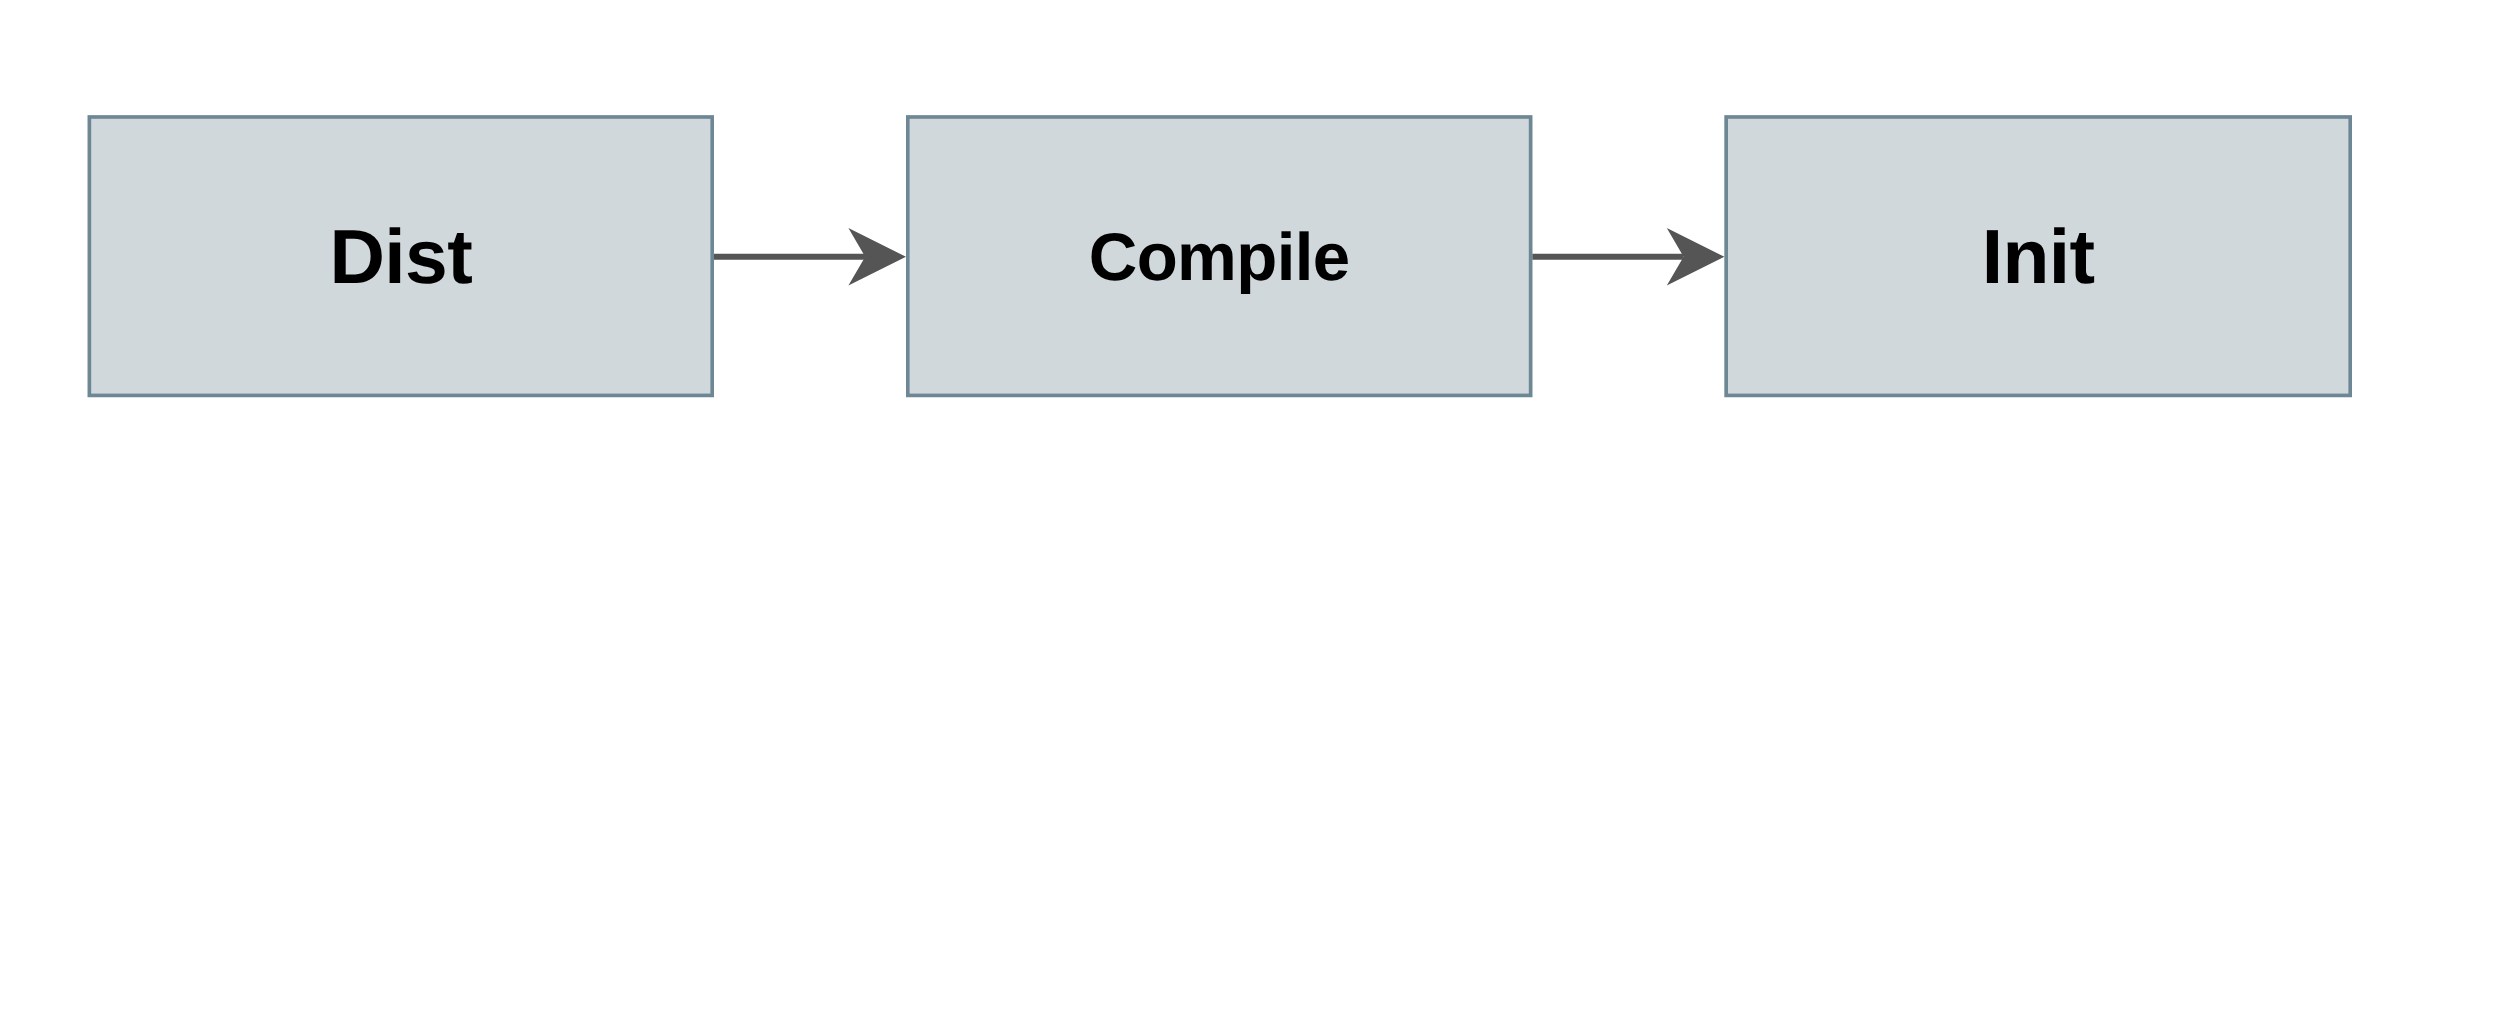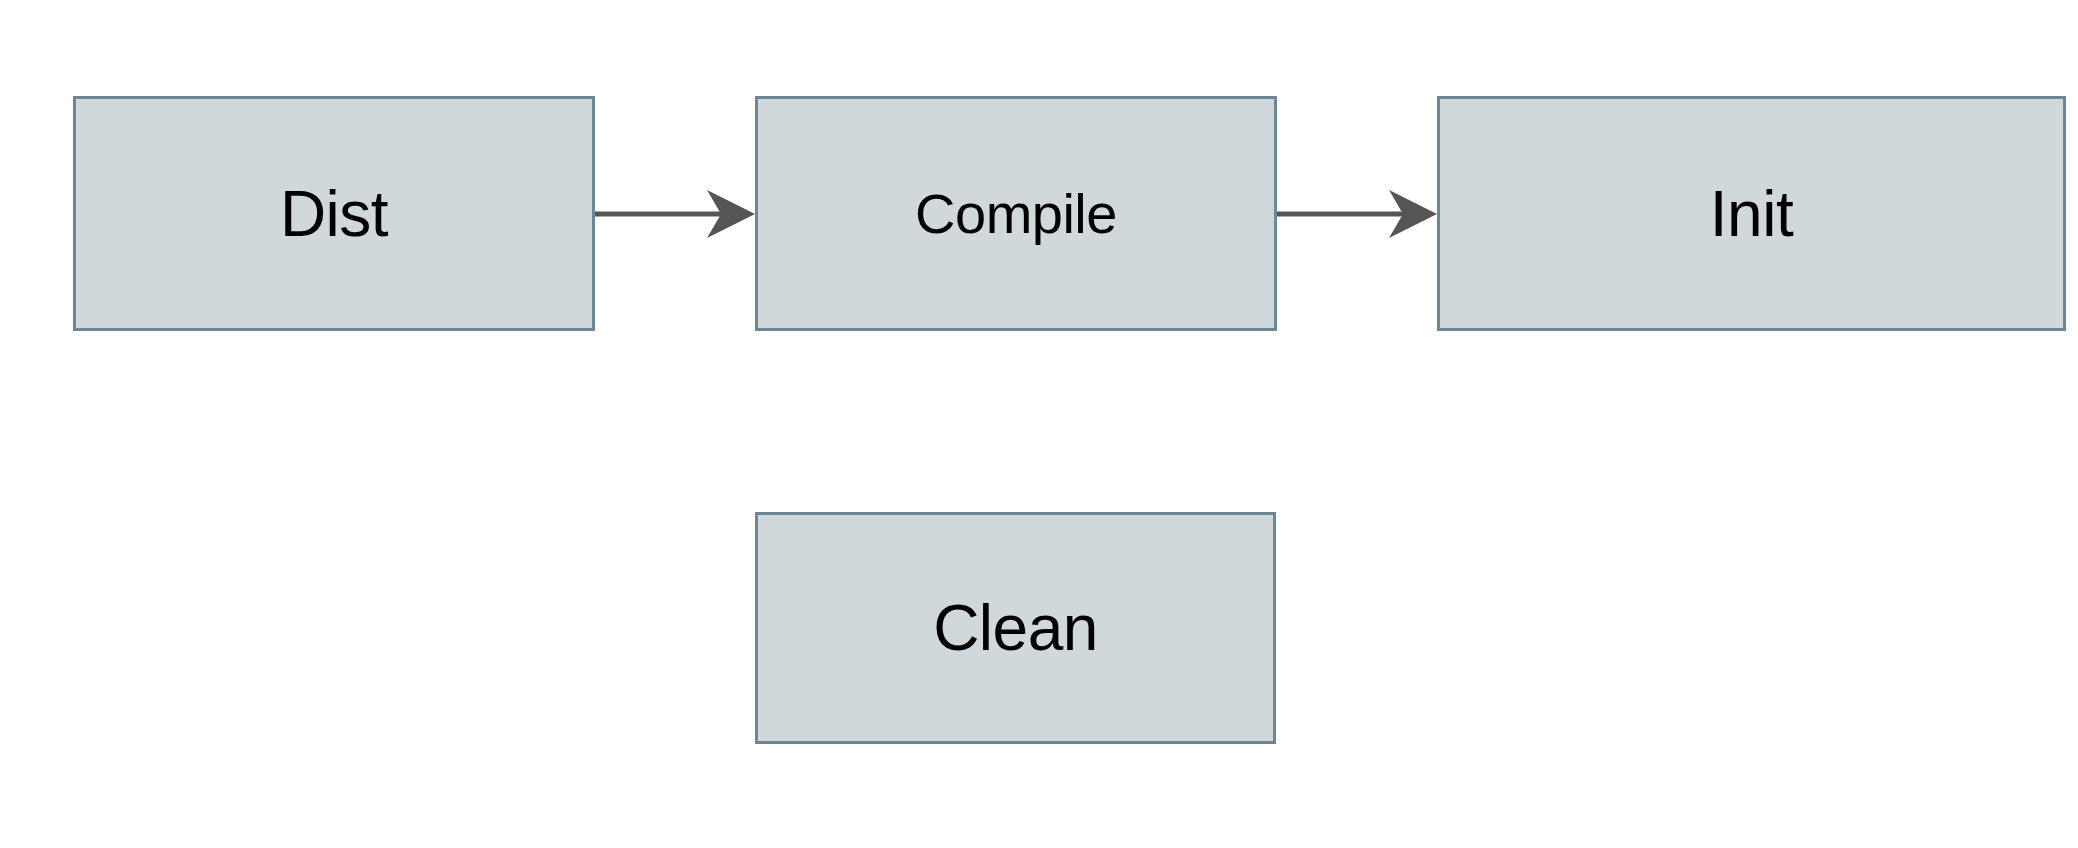--- a/index.html
+++ b/index.html
@@ -23,21 +23,21 @@
     box-sizing: border-box;
     background: #d0d8dc;
     border: 3px solid #6d8795;
     display: flex;
     align-items: center;
     justify-content: center;
   }
   .node-label {
     font-family: "Liberation Sans", sans-serif;
     font-size: 64px;
-    font-weight: 400;
+    font-weight: 700;
     color: #000000;
     line-height: 1;
     letter-spacing: -0.5px;
     white-space: nowrap;
     user-select: none;
   }
   .edge {
     position: absolute;
     overflow: visible;
   }
@@ -52,27 +52,24 @@
 <div id="canvas" style="width: 2078px; height: 848px; background: rgb(255, 255, 255);">
 
   <div class="node" id="node-dist" style="left: 73px; top: 96px; width: 522px; height: 235px; background: rgb(208, 216, 220); border-color: rgb(109, 135, 149); border-width: 3px;">
     <span class="node-label" style="font-size: 64px; color: rgb(0, 0, 0);">Dist</span>
   </div>
 
   <div class="node" id="node-compile" style="left: 755px; top: 96px; width: 522px; height: 235px; background: rgb(208, 216, 220); border-color: rgb(109, 135, 149); border-width: 3px;">
     <span class="node-label" style="font-size: 56px; color: rgb(0, 0, 0);">Compile</span>
   </div>
 
-  <div class="node" id="node-init" style="left: 1437px; top: 96px; width: 629px; height: 235px; background: rgb(208, 216, 220); border-color: rgb(109, 135, 149); border-width: 3px;">
+  <div class="node" id="node-init" style="left: 1437px; top: 96px; width: 523px; height: 235px; background: rgb(208, 216, 220); border-color: rgb(109, 135, 149); border-width: 3px;">
     <span class="node-label" style="font-size: 64px; color: rgb(0, 0, 0);">Init</span>
   </div>
 
-  <div class="node" id="node-clean" style="left: 755px; top: 512px; width: 521px; height: 232px; background: rgb(208, 216, 220); border-color: rgb(109, 135, 149); border-width: 3px;">
-    <span class="node-label" style="font-size: 64px; color: rgb(0, 0, 0);">Clean</span>
-  </div>
 
   <div class="edge" id="edge-dist-to-compile" style="left: 565px; top: 184px; width: 220px; height: 60px;">
     <svg id="svg-edge-0" width="220" height="60" viewBox="0 0 220 60">
         <line x1="30" y1="30" x2="156" y2="30" stroke="#555555" stroke-width="5"></line>
         <path d="M 190 30 L 142 6 L 156 30 L 142 54 Z" fill="#555555"></path>
       </svg>
   </div>
 
   <div class="edge" id="edge-compile-to-init" style="left: 1247px; top: 184px; width: 220px; height: 60px;">
     <svg id="svg-edge-1" width="220" height="60" viewBox="0 0 220 60">

